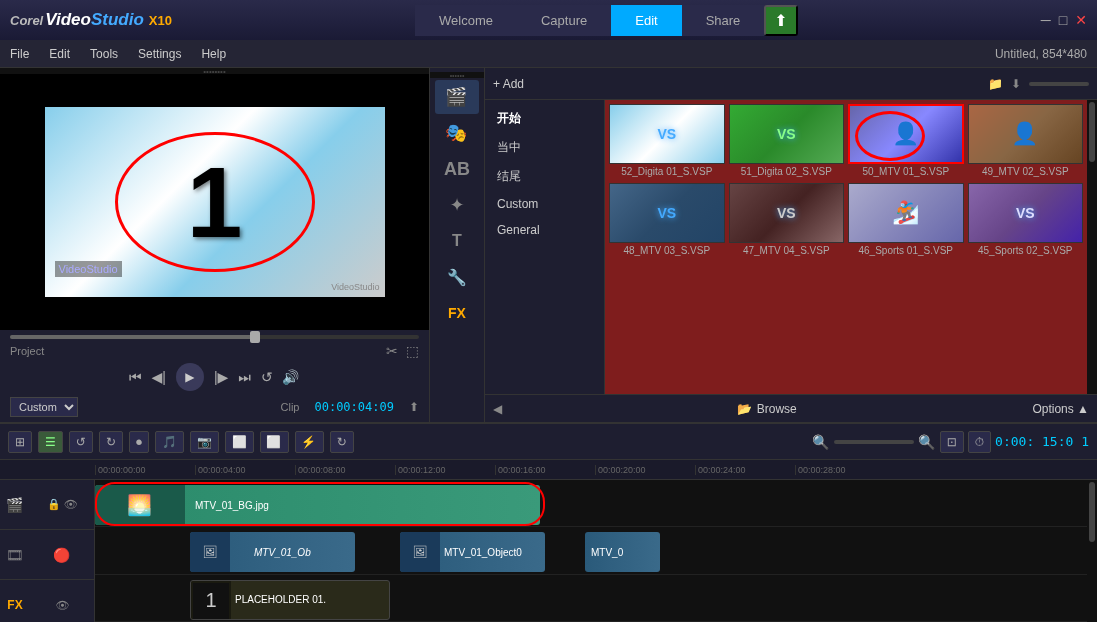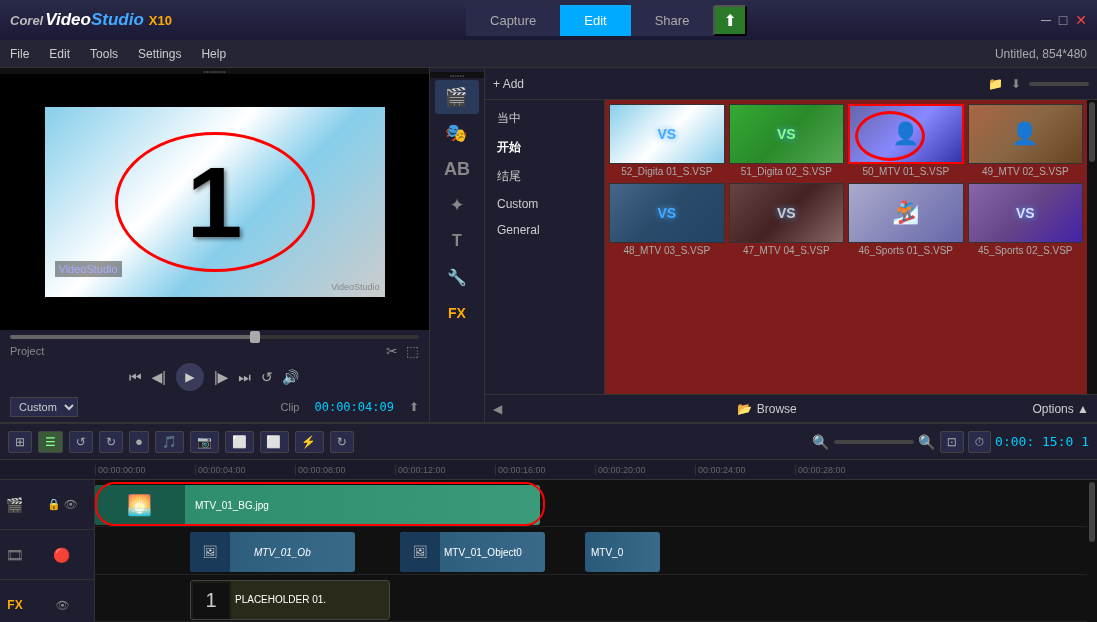--- a/index.html
+++ b/index.html
@@ -208,20 +208,21 @@
 
 <div class="title-bar">
   <div style="display:flex;align-items:center;gap:2px;">
     <span style="color:#bbb;font-size:13px;font-style:italic;font-weight:bold;">Corel</span>
     <span style="color:white;font-size:17px;font-weight:bold;font-style:italic;">
       <span>Video</span><span style="color:#4af;font-style:italic;">Studio</span>
     </span>
     <span style="color:#fa0;font-size:13px;font-weight:bold;margin-left:3px;">X10</span>
   </div>
   <div class="title-nav">
+    <button class="title-nav-btn">Welcome</button>
     <button class="title-nav-btn">Capture</button>
     <button class="title-nav-btn active">Edit</button>
     <button class="title-nav-btn">Share</button>
     <button class="upload-btn">⬆</button>
   </div>
   <div class="title-controls">
     <span>─</span>
     <span>□</span>
     <span style="color:#f44;">✕</span>
   </div>
@@ -314,22 +315,22 @@
             <span class="tb-icon">⬇</span>
             <span style="display:flex;align-items:center;gap:3px;">
               <span style="width:60px;height:4px;background:#444;border-radius:2px;display:inline-block;"></span>
             </span>
           </div>
         </div>
 
         <div class="media-body">
 
           <div class="category-list">
+            <div class="category-item active">开始</div>
             <div class="category-item">当中</div>
-            <div class="category-item active">开始</div>
             <div class="category-item">结尾</div>
             <div class="category-item">Custom</div>
             <div class="category-item">General</div>
           </div>
 
           <div class="thumbnail-area">
 
             <div class="thumb-item">
               <div class="thumb-img t1">
                 <span class="vs-logo">VS</span>

